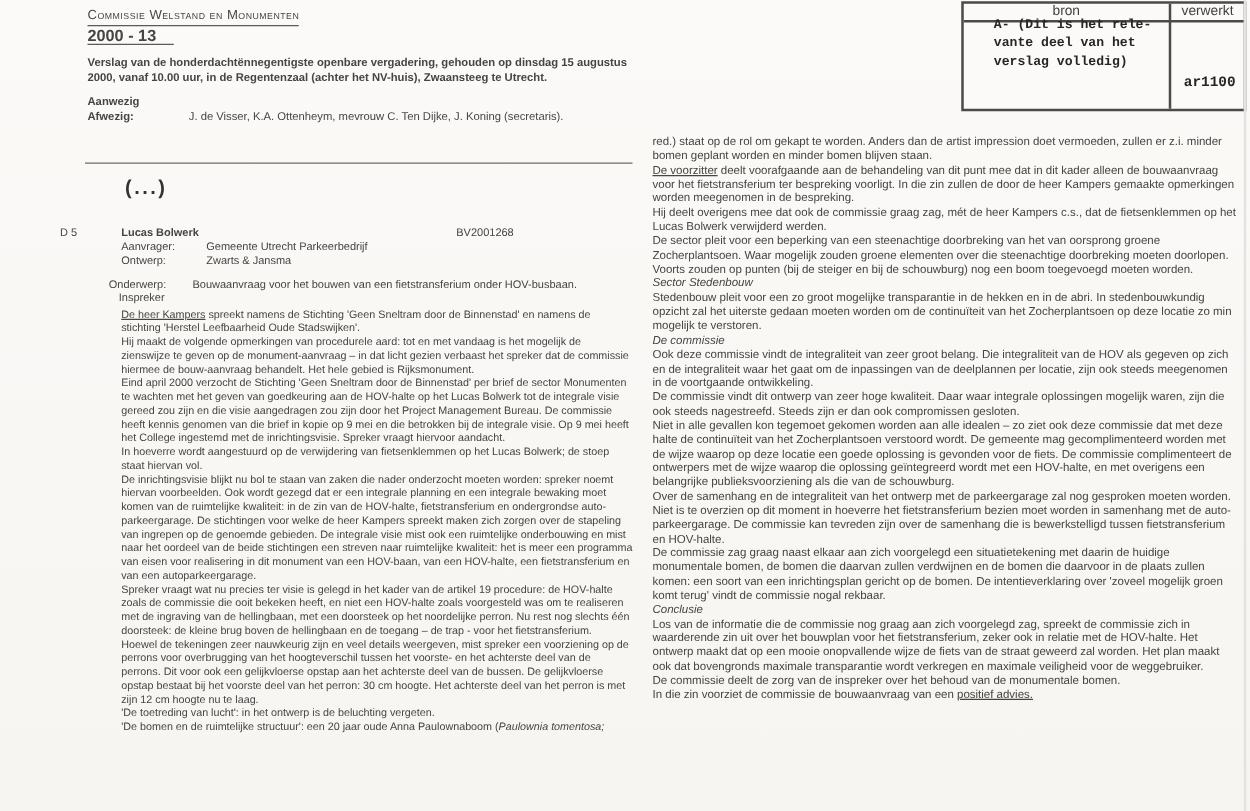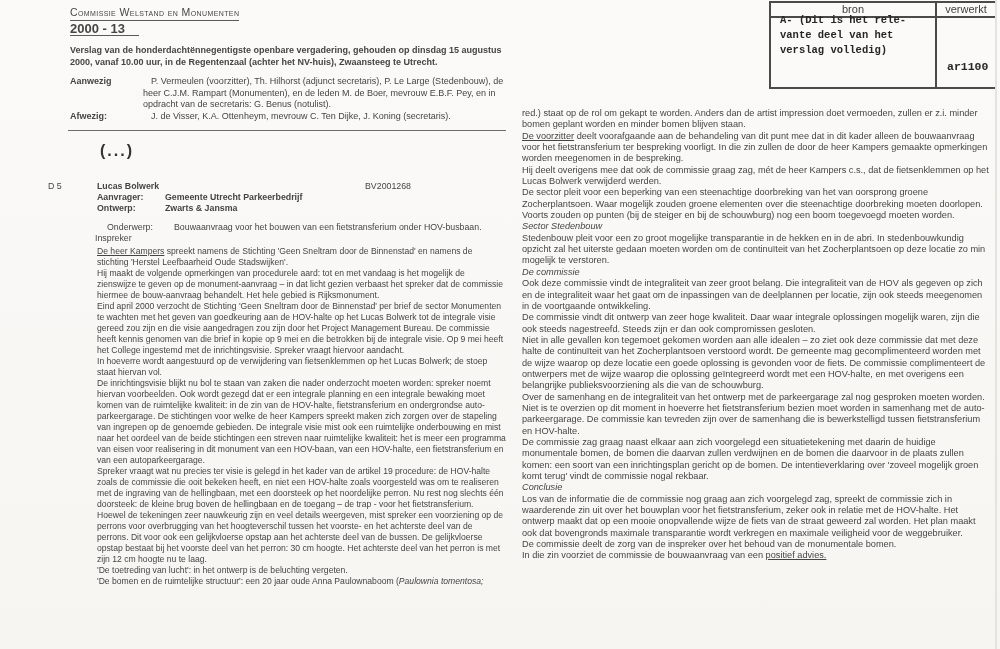--- a/index.html
+++ b/index.html
@@ -18,21 +18,21 @@
   
   .stamp-table {
     position: absolute; left: 769px; top: 1px; width: 228px; height: 88px;
     border: 2px solid #4a4a4a; background: #fbfaf8;
   }
   .stamp-header { display: flex; height: 15px; border-bottom: 2px solid #4a4a4a; font-size: 11px; line-height: 13px; color: #3f3f3f; justify-content: space-between; }
   .stamp-col-source { width: 166px; text-align: center; border-right: 2px solid #4a4a4a; }
   .stamp-col-processed { flex: 1; text-align: center; }
   .stamp-divider { position: absolute; left: 164px; top: 13px; bottom: 0; width: 2px; background: #4a4a4a; }
   .stamp-note {
-    position: absolute; left: 9px; top: 10px; width: 150px;
+    position: absolute; left: 24px; top: 10px; width: 150px;
     font-family: "Liberation Mono", "DejaVu Sans Mono", monospace;
     font-size: 10.5px; font-weight: bold; line-height: 15px;
     color: #262626; white-space: pre-line;
   }
   .stamp-value {
     position: absolute; left: 176px; top: 57px;
     font-family: "Liberation Mono", "DejaVu Sans Mono", monospace;
     font-size: 11.5px; font-weight: bold; color: #262626;
   }
 
@@ -59,23 +59,23 @@
 
   .ellipsis-mark { position: absolute; left: 100px; top: 142px; font-weight: bold; font-size: 16px; letter-spacing: 2px; color: #333; }
 
   
   .case-block { position: absolute; left: 48px; top: 181px; width: 458px; font-size: 8.8px; line-height: 11px; }
   .case-head { position: relative; }
   .case-code { display: inline-block; width: 49px; }
   .case-title { font-weight: bold; }
   .case-number { position: absolute; left: 317px; top: 0; }
   .case-fields { margin-left: 49px; }
-  .case-field-row { display: flex; font-weight: bold; }
+  .case-field-row { display: flex; }
   .case-field-label { width: 68px; flex: none; }
-  .subject-row { display: flex; margin-left: 59px; margin-top: 8px; }
+  .subject-row { display: flex; margin-left: 39px; margin-top: 8px; }
   .subject-label { width: 67px; flex: none; }
   .inspreker { margin-left: 47px; }
 
   
   .left-body { position: absolute; left: 97px; top: 246px; width: 409px; font-size: 8.6px; line-height: 11px; }
   .right-body { position: absolute; left: 522px; top: 108px; width: 469px; font-size: 9.2px; line-height: 11.35px; }
   .left-body p, .right-body p { margin: 0; }
   .seg-u { text-decoration: underline; }
   .seg-i { font-style: italic; }
 </style>
@@ -100,21 +100,20 @@
     <div>
       <span class="committee">Commissie Welstand en Monumenten</span>
     </div>
     <div>
       <span class="report-no">2000 - 13</span>
     </div>
     <p class="intro">Verslag van de honderdachtënnegentigste openbare vergadering, gehouden op dinsdag 15 augustus 2000, vanaf 10.00 uur, in de Regentenzaal (achter het NV-huis), Zwaansteeg te Utrecht.</p>
     <div class="attendance">
       <div class="att-row">
         <span class="att-label">Aanwezig</span>
-        <span class="att-value">P. Vermeulen (voorzitter), Th. Hilhorst (adjunct secretaris), P. Le Large (Stedenbouw), de heer C.J.M. Rampart (Monumenten), en de leden M. de Boer, mevrouw E.B.F. Pey, en in opdracht van de secretaris: G. Benus (notulist).</span>
       </div>
       <div class="att-row">
         <span class="att-label">Afwezig:</span>
         <span class="att-value">J. de Visser, K.A. Ottenheym, mevrouw C. Ten Dijke, J. Koning (secretaris).</span>
       </div>
     </div>
   </div>
 
   <div class="header-rule"></div>
 

